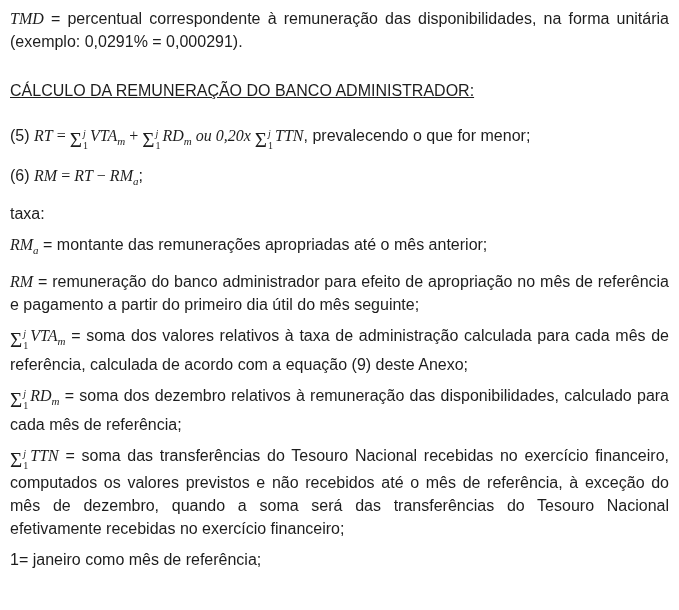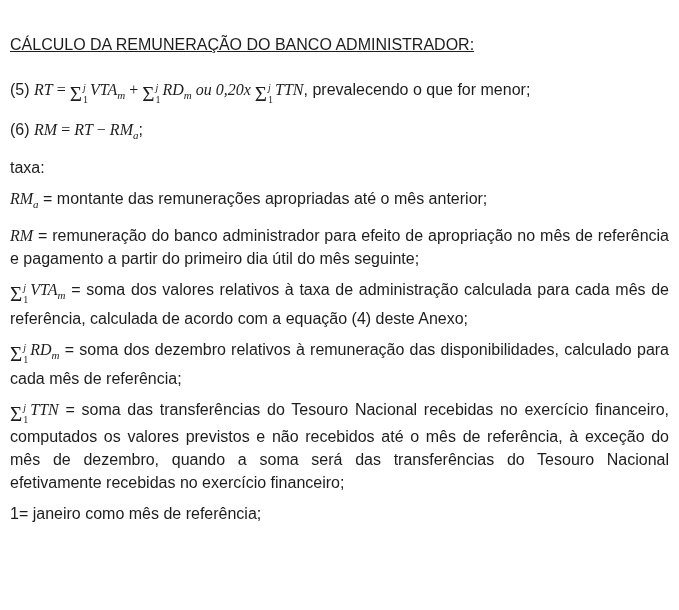--- a/index.html
+++ b/index.html
@@ -71,20 +71,21 @@
     line-height: 10px;
   }
   .lim-sup { font-style: italic; }
   .lim-sub { font-style: normal; }
 </style>
 </head>
 <body>
 
 <main class="page">
 
+  <p class="j"><span class="math">TMD</span> <span>= percentual correspondente à remuneração das disponibilidades, na forma unitária (exemplo: 0,0291% = 0,000291).</span></p>
 
   <p class="heading">CÁLCULO DA REMUNERAÇÃO DO BANCO ADMINISTRADOR:</p>
 
   <p class="eq"><span>(5)</span> <span class="math">RT</span><span class="mop"> = </span><span class="sum">
         <span class="sigma">Σ</span>
         <span class="lims">
           <span class="lim-sup">j</span>
           <span class="lim-sub">1</span>
         </span>
       </span><span class="math">VTA</span><span class="msub">m</span><span class="mop"> + </span><span class="sum">
@@ -109,21 +110,21 @@
   <p class="j"><span class="math">RM</span><span class="msub">a</span> <span>= montante das remunerações apropriadas até o mês anterior;</span></p>
 
   <p class="j"><span class="math">RM</span> <span>= remuneração do banco administrador para efeito de apropriação no mês de referência e pagamento a partir do primeiro dia útil do mês seguinte;</span></p>
 
   <p class="j"><span class="sum">
         <span class="sigma">Σ</span>
         <span class="lims">
           <span class="lim-sup">j</span>
           <span class="lim-sub">1</span>
         </span>
-      </span><span class="math">VTA</span><span class="msub">m</span> <span>= soma dos valores relativos à taxa de administração calculada para cada mês de referência, calculada de acordo com a equação (4) deste Anexo;</span></p>
+      </span><span class="math">VTA</span><span class="msub">m</span> <span>= soma dos valores relativos à taxa de administração calculada para cada mês de referência, calculada de acordo com a equação (9) deste Anexo;</span></p>
 
   <p class="j"><span class="sum">
         <span class="sigma">Σ</span>
         <span class="lims">
           <span class="lim-sup">j</span>
           <span class="lim-sub">1</span>
         </span>
       </span><span class="math">RD</span><span class="msub">m</span> <span>= soma dos dezembro relativos à remuneração das disponibilidades, calculado para cada mês de referência;</span></p>
 
   <p class="j"><span class="sum">

